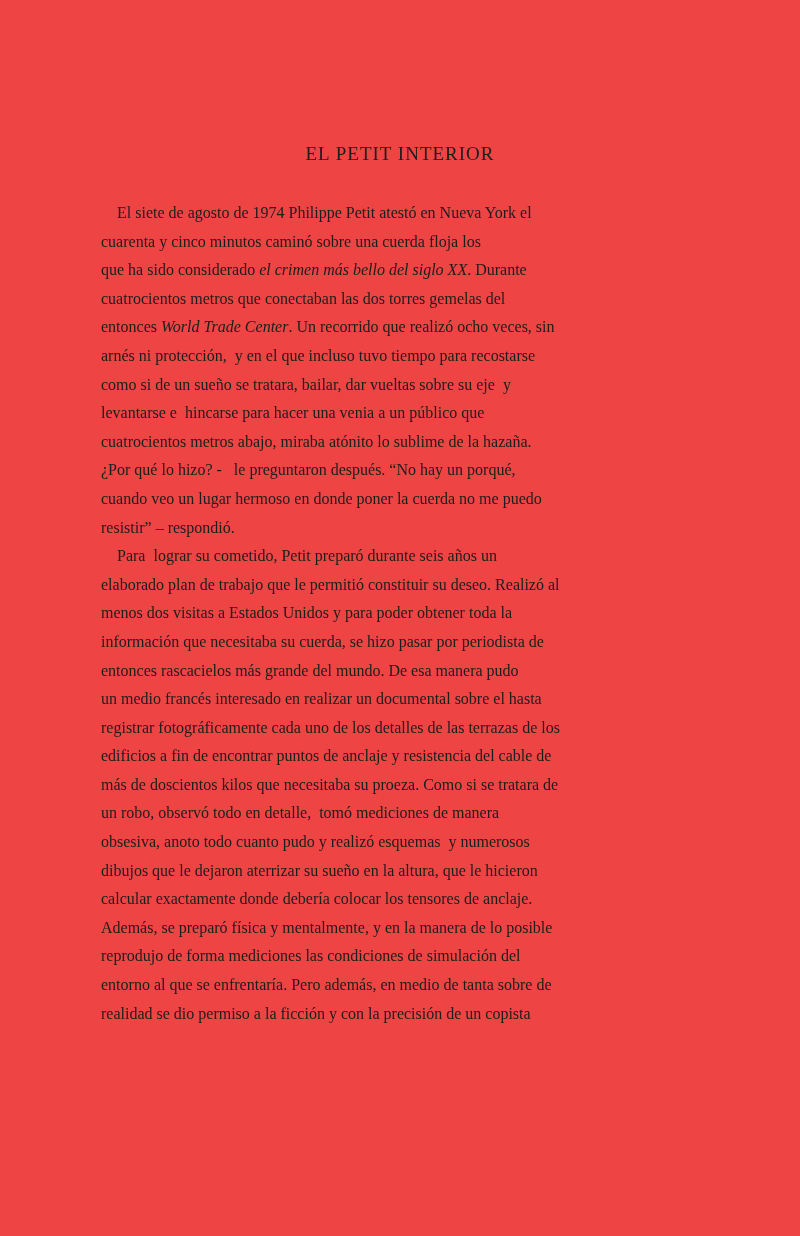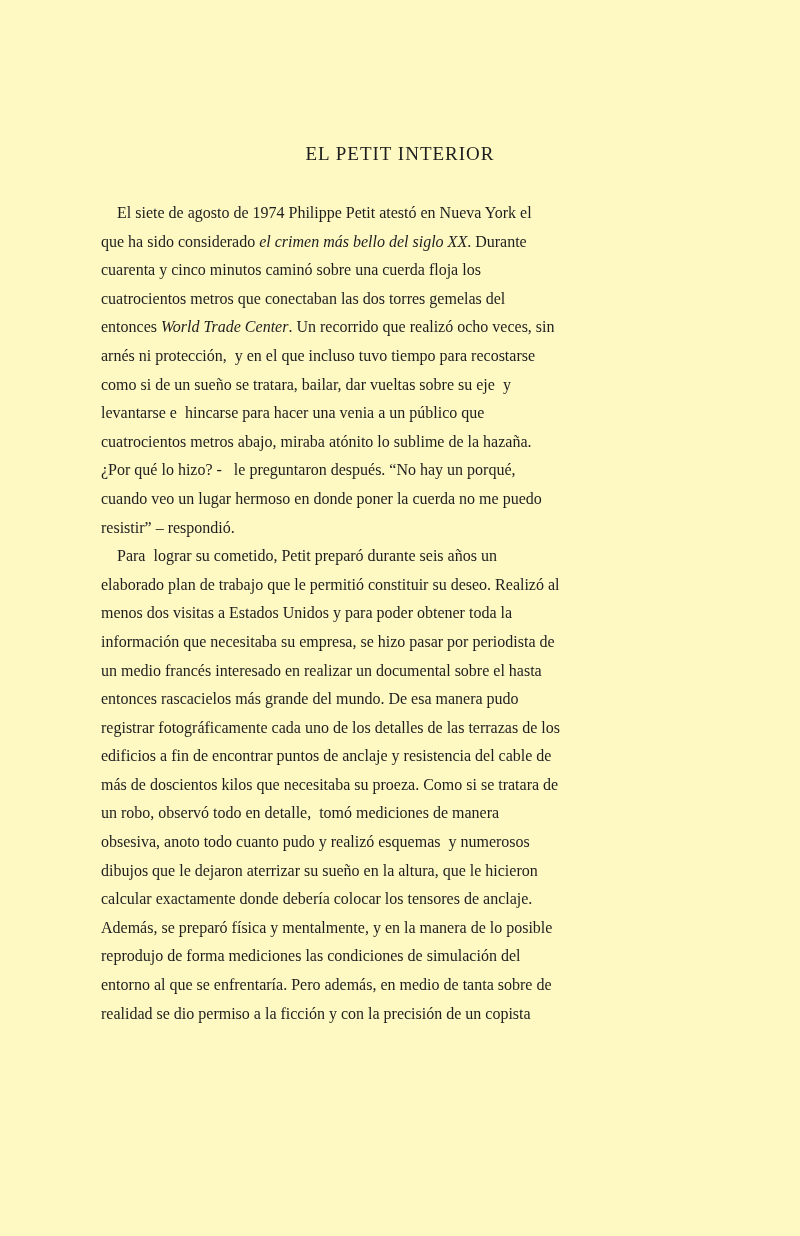--- a/index.html
+++ b/index.html
@@ -4,21 +4,21 @@
 <style>
   html, body {
     margin: 0;
     padding: 0;
     background: #ffffff;
   }
   .page {
     position: relative;
     width: 800px;
     height: 1236px;
-    background: #fef9c3;
+    background: #ef4444;
     font-family: "Liberation Serif", "DejaVu Serif", serif;
     color: #1d1d1d;
     overflow: hidden;
     text-decoration: underline;
   }
   .title {
     position: absolute;
     top: 143px;
     left: 0;
     width: 100%;
@@ -57,37 +57,37 @@
     padding-left: 37px;
   }
 </style>
 </head>
 <body>
 
 <div class="page">
   <h1 class="title">EL PETIT INTERIOR</h1>
   <div class="body-text">
       <div class="line first"><span>El siete de agosto de 1974 Philippe Petit atestó en Nueva York el</span></div>
+      <div class="line"><span>cuarenta y cinco minutos caminó sobre una cuerda floja los</span></div>
       <div class="line"><span>que ha sido considerado </span><span class="it">el crimen más bello del siglo XX</span><span>. Durante</span></div>
-      <div class="line"><span>cuarenta y cinco minutos caminó sobre una cuerda floja los</span></div>
       <div class="line"><span>cuatrocientos metros que conectaban las dos torres gemelas del</span></div>
       <div class="line"><span>entonces </span><span class="it">World Trade Center</span><span>. Un recorrido que realizó ocho veces, sin</span></div>
       <div class="line"><span>arnés ni protección,  y en el que incluso tuvo tiempo para recostarse</span></div>
       <div class="line"><span>como si de un sueño se tratara, bailar, dar vueltas sobre su eje  y</span></div>
       <div class="line"><span>levantarse e  hincarse para hacer una venia a un público que</span></div>
       <div class="line"><span>cuatrocientos metros abajo, miraba atónito lo sublime de la hazaña.</span></div>
       <div class="line"><span>¿Por qué lo hizo? -   le preguntaron después. “No hay un porqué,</span></div>
       <div class="line"><span>cuando veo un lugar hermoso en donde poner la cuerda no me puedo</span></div>
       <div class="line"><span>resistir” – respondió.</span></div>
       <div class="line first"><span>Para  lograr su cometido, Petit preparó durante seis años un</span></div>
       <div class="line"><span>elaborado plan de trabajo que le permitió constituir su deseo. Realizó al</span></div>
       <div class="line"><span>menos dos visitas a Estados Unidos y para poder obtener toda la</span></div>
-      <div class="line"><span>información que necesitaba su empresa, se hizo pasar por periodista de</span></div>
+      <div class="line"><span>información que necesitaba su cuerda, se hizo pasar por periodista de</span></div>
+      <div class="line"><span>entonces rascacielos más grande del mundo. De esa manera pudo</span></div>
       <div class="line"><span>un medio francés interesado en realizar un documental sobre el hasta</span></div>
-      <div class="line"><span>entonces rascacielos más grande del mundo. De esa manera pudo</span></div>
       <div class="line"><span>registrar fotográficamente cada uno de los detalles de las terrazas de los</span></div>
       <div class="line"><span>edificios a fin de encontrar puntos de anclaje y resistencia del cable de</span></div>
       <div class="line"><span>más de doscientos kilos que necesitaba su proeza. Como si se tratara de</span></div>
       <div class="line"><span>un robo, observó todo en detalle,  tomó mediciones de manera</span></div>
       <div class="line"><span>obsesiva, anoto todo cuanto pudo y realizó esquemas  y numerosos</span></div>
       <div class="line"><span>dibujos que le dejaron aterrizar su sueño en la altura, que le hicieron</span></div>
       <div class="line"><span>calcular exactamente donde debería colocar los tensores de anclaje.</span></div>
       <div class="line"><span>Además, se preparó física y mentalmente, y en la manera de lo posible</span></div>
       <div class="line"><span>reprodujo de forma mediciones las condiciones de simulación del</span></div>
       <div class="line"><span>entorno al que se enfrentaría. Pero además, en medio de tanta sobre de</span></div>

